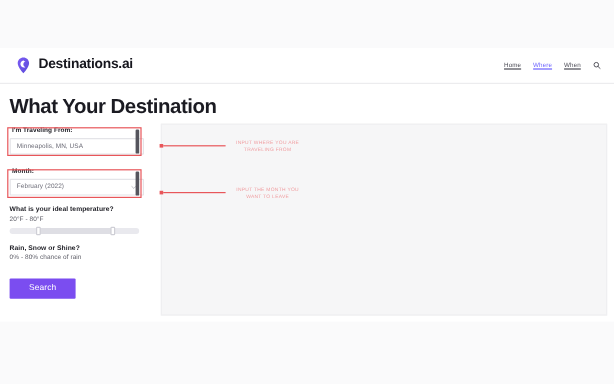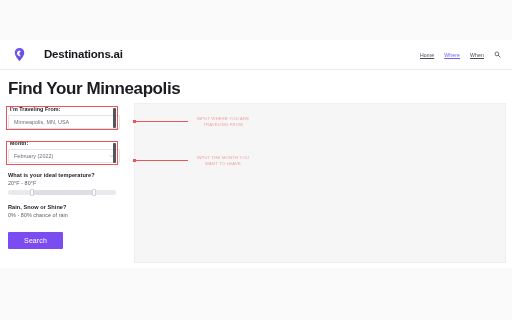--- a/index.html
+++ b/index.html
@@ -55,21 +55,20 @@
     height: 15px;
     display: block;
   }
 
   .brand-name {
     font-size: 11.5px;
     font-weight: bold;
     color: #16161d;
     letter-spacing: -0.2px;
     line-height: 1;
-    margin-left: 12px;
   }
 
   .nav-links {
     margin-left: auto;
     margin-right: 11px;
     display: flex;
     align-items: center;
     gap: 10px;
   }
 
@@ -302,21 +301,21 @@
       <span class="nav-link">Home</span>
       <span class="nav-link active">Where</span>
       <span class="nav-link">When</span>
       <svg class="nav-search-icon" viewBox="0 0 24 24">
         <circle cx="10" cy="10" r="6.5" fill="none" stroke="#3a3a44" stroke-width="2.4"></circle>
         <line x1="15" y1="15" x2="21" y2="21" stroke="#3a3a44" stroke-width="2.4" stroke-linecap="round"></line>
       </svg>
     </div>
   </div>
 
-  <div class="page-title">Find Your Minneapolis</div>
+  <div class="page-title">What Your Destination</div>
 
   <div class="results-panel"></div>
 
   <div class="form-col">
 
     <div>
       <div class="field-label">I'm Traveling From:</div>
       <div class="field-box">
         <span class="field-value">Minneapolis, MN, USA</span>
       </div>

